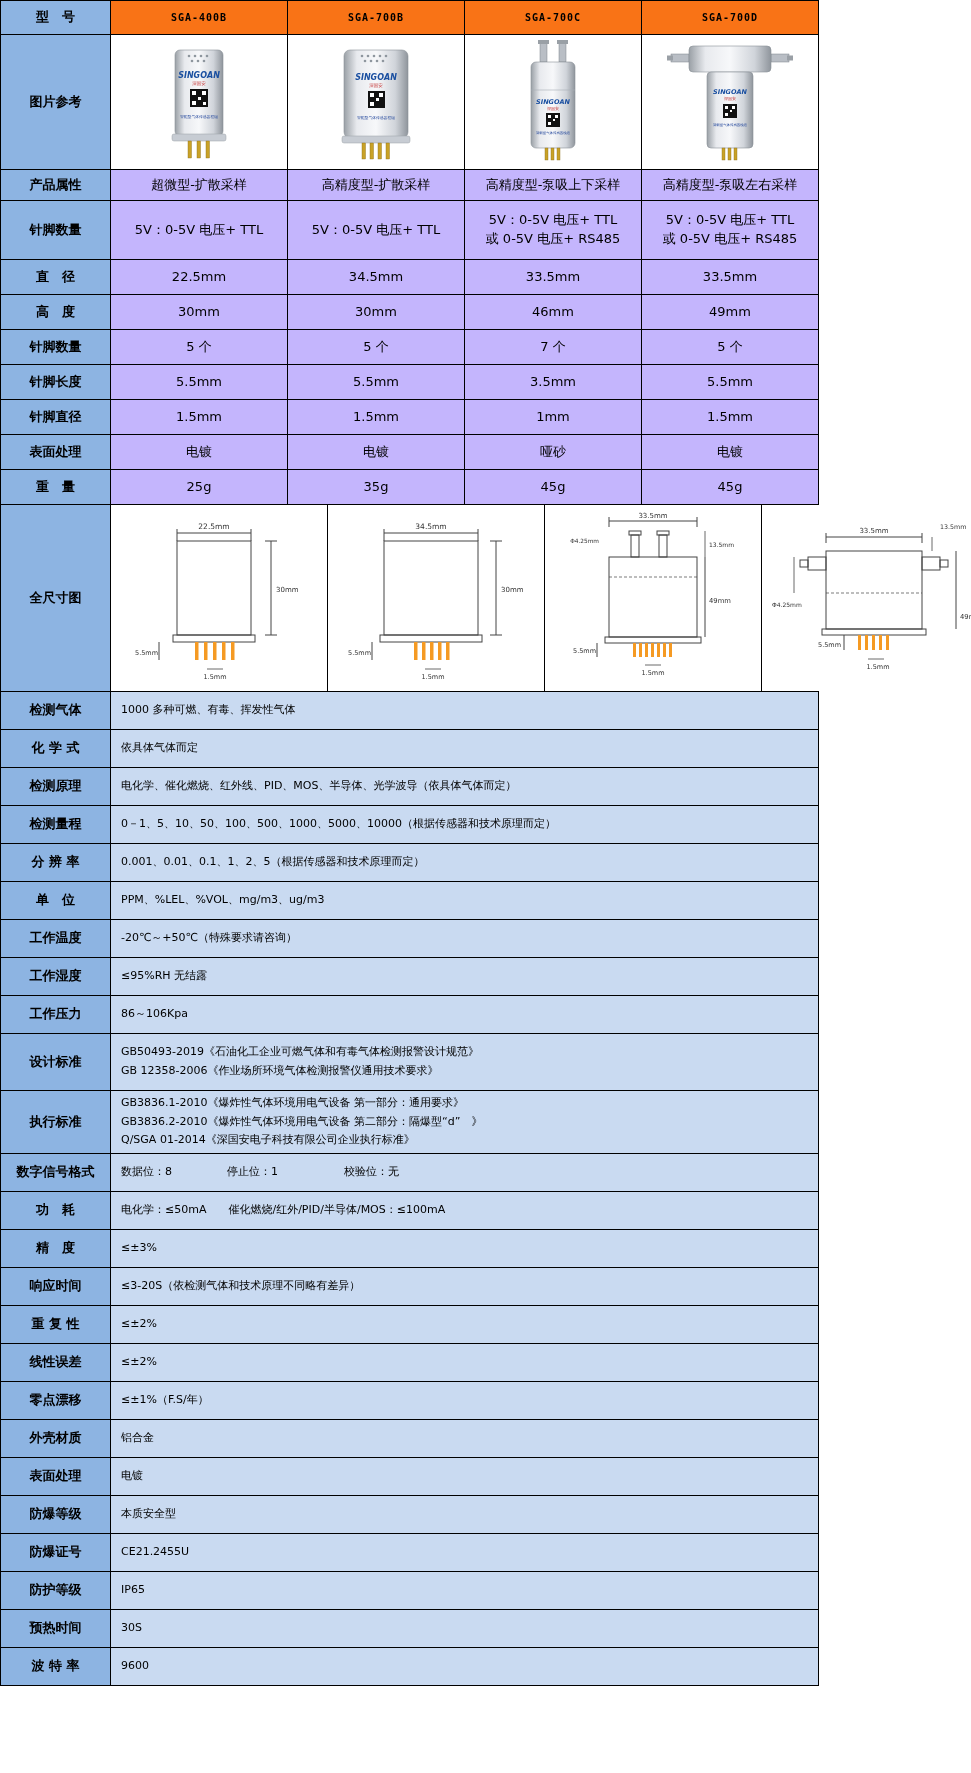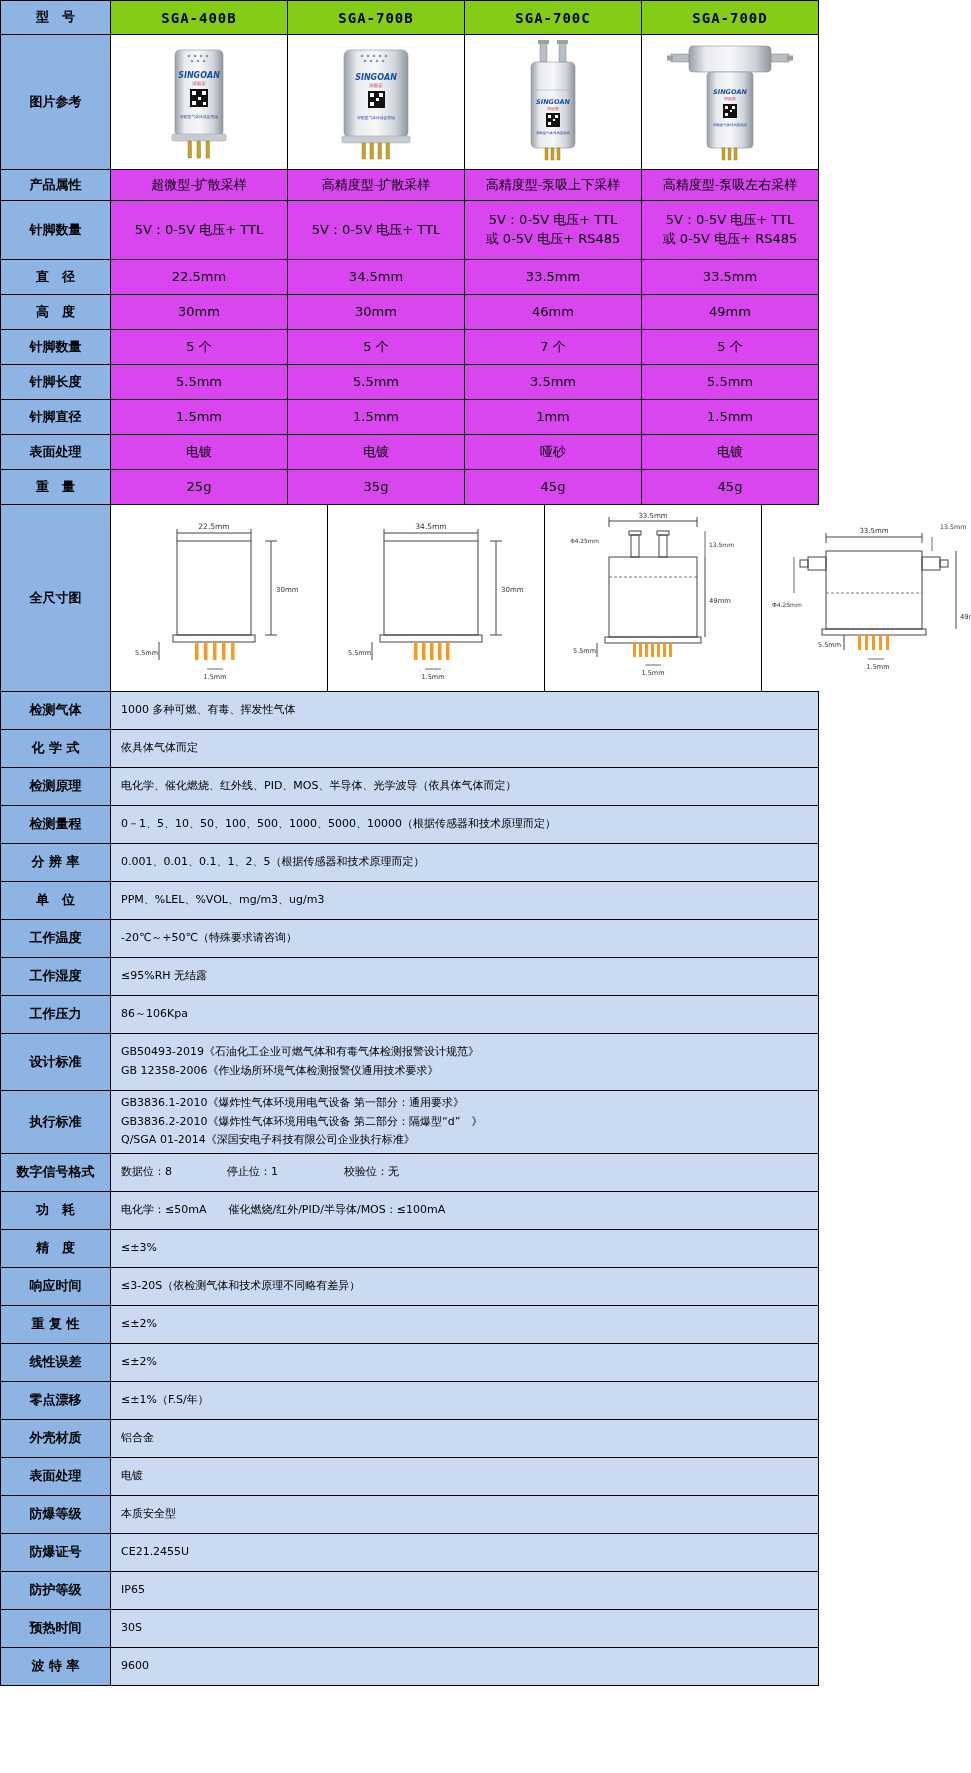--- a/index.html
+++ b/index.html
@@ -1,24 +1,24 @@
 <!DOCTYPE html>
 <html><head>
 <meta charset="utf-8">
 <style>
   html,body{margin:0;padding:0;background:#fff;}
   body{font-family:"DejaVu Sans","Liberation Sans",sans-serif;color:#000;}
   .table{width:819px;background:#000;padding:1px;display:flex;flex-direction:column;gap:1px;box-sizing:border-box;}
   .row{display:flex;gap:1px;}
   .cl{width:109px;flex:none;background:#8DB4E2;display:flex;align-items:center;justify-content:center;
       font-weight:bold;font-size:13px;text-align:center;line-height:1.25;}
-  .cd{flex:1;background:#d946ef;display:flex;align-items:center;justify-content:center;
+  .cd{flex:1;background:#c4b5fd;display:flex;align-items:center;justify-content:center;
       font-size:13px;text-align:center;padding:2px 8px;box-sizing:border-box;line-height:1.45;}
-  .ch{flex:1;background:#84cc16;display:flex;align-items:center;justify-content:center;
-      font-weight:bold;font-size:14px;font-family:"DejaVu Sans Mono","Liberation Mono",monospace;letter-spacing:1px;}
+  .ch{flex:1;background:#f97316;display:flex;align-items:center;justify-content:center;
+      font-weight:bold;font-size:10px;font-family:"DejaVu Sans Mono","Liberation Mono",monospace;letter-spacing:1px;}
   .cv{flex:1;background:#C9DAF1;display:flex;align-items:center;justify-content:flex-start;
       font-size:11px;text-align:left;padding:2px 10px;box-sizing:border-box;line-height:1.7;}
   .white{background:#fff;}
   .pre{white-space:pre-line;}
   
   .h-header{height:33px}.h-pic{height:134px}.h-attr{height:30px}.h-feat{height:48px}
   .h-out{height:58px}.h-s{height:34px}.h-diag{height:186px}.h-spec{height:37px}
   .h-design{height:56px}.h-exec{height:62px}
   svg{display:block;}
   svg text{font-family:"DejaVu Sans","Liberation Sans",sans-serif;}

